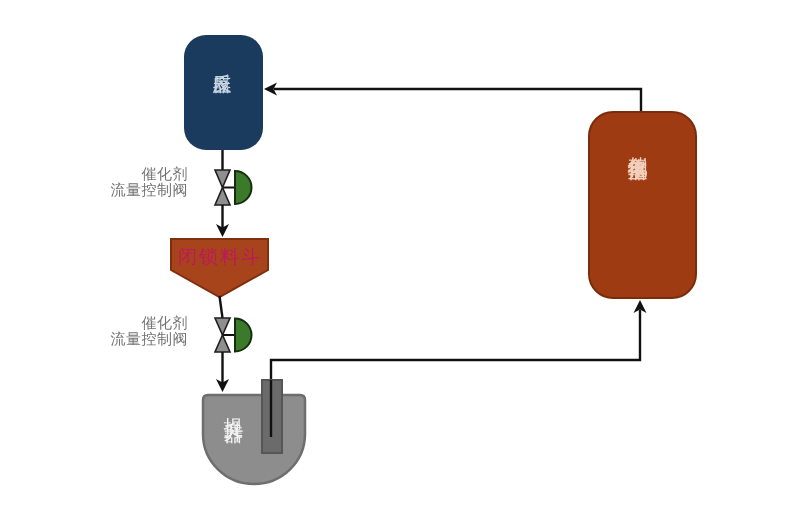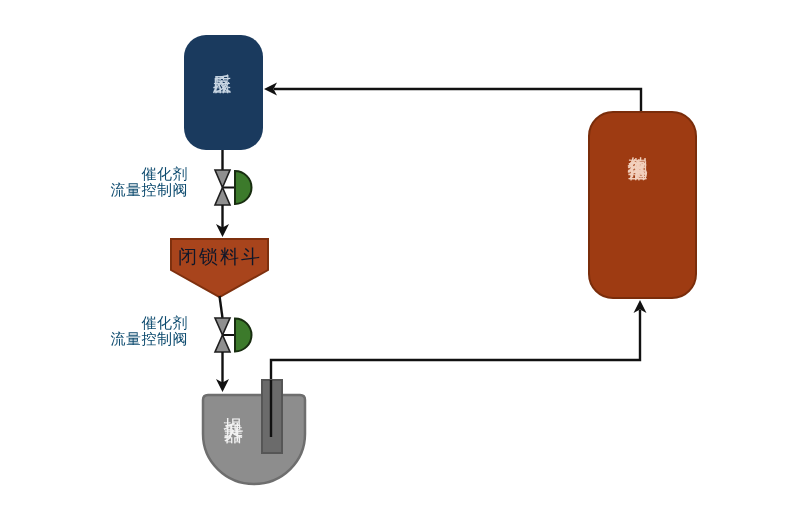--- a/index.html
+++ b/index.html
@@ -4,23 +4,23 @@
 <style>
   html,body{margin:0;padding:0;}
   body{font-family:"DejaVu Sans","Liberation Sans",sans-serif;background:#ffffff;}
   .stage{position:relative;width:800px;height:520px;background:#ffffff;overflow:hidden;}
   .stage svg{position:absolute;left:0;top:0;}
   .lbl{position:absolute;margin:0;line-height:1.05;}
   .v-label{writing-mode:vertical-rl;text-orientation:upright;white-space:nowrap;}
   .reactor-label{left:212px;top:58px;font-size:19px;letter-spacing:1px;color:#C9D6E3;}
   .regen-label{left:627px;top:141px;font-size:20px;letter-spacing:1px;color:#F2D0BD;}
   .riser-label{left:223px;top:401px;font-size:20px;letter-spacing:4px;color:#F2F2F2;}
-  .hopper-label{left:160px;top:247px;width:120px;text-align:center;font-size:19px;letter-spacing:2px;color:#0f172a;}
+  .hopper-label{left:160px;top:247px;width:120px;text-align:center;font-size:19px;letter-spacing:2px;color:#be185d;}
   .valve-label{left:93px;width:95px;text-align:right;font-size:15px;line-height:16px;
-               letter-spacing:0.5px;color:#0c4a6e;white-space:pre-line;}
+               letter-spacing:0.5px;color:#737373;white-space:pre-line;}
   .valve-label.upper{top:166px;}
   .valve-label.lower{top:315px;}
 </style>
 </head>
 <body>
 
 <div class="stage">
 
   <svg width="800" height="520" viewBox="0 0 800 520">
 

